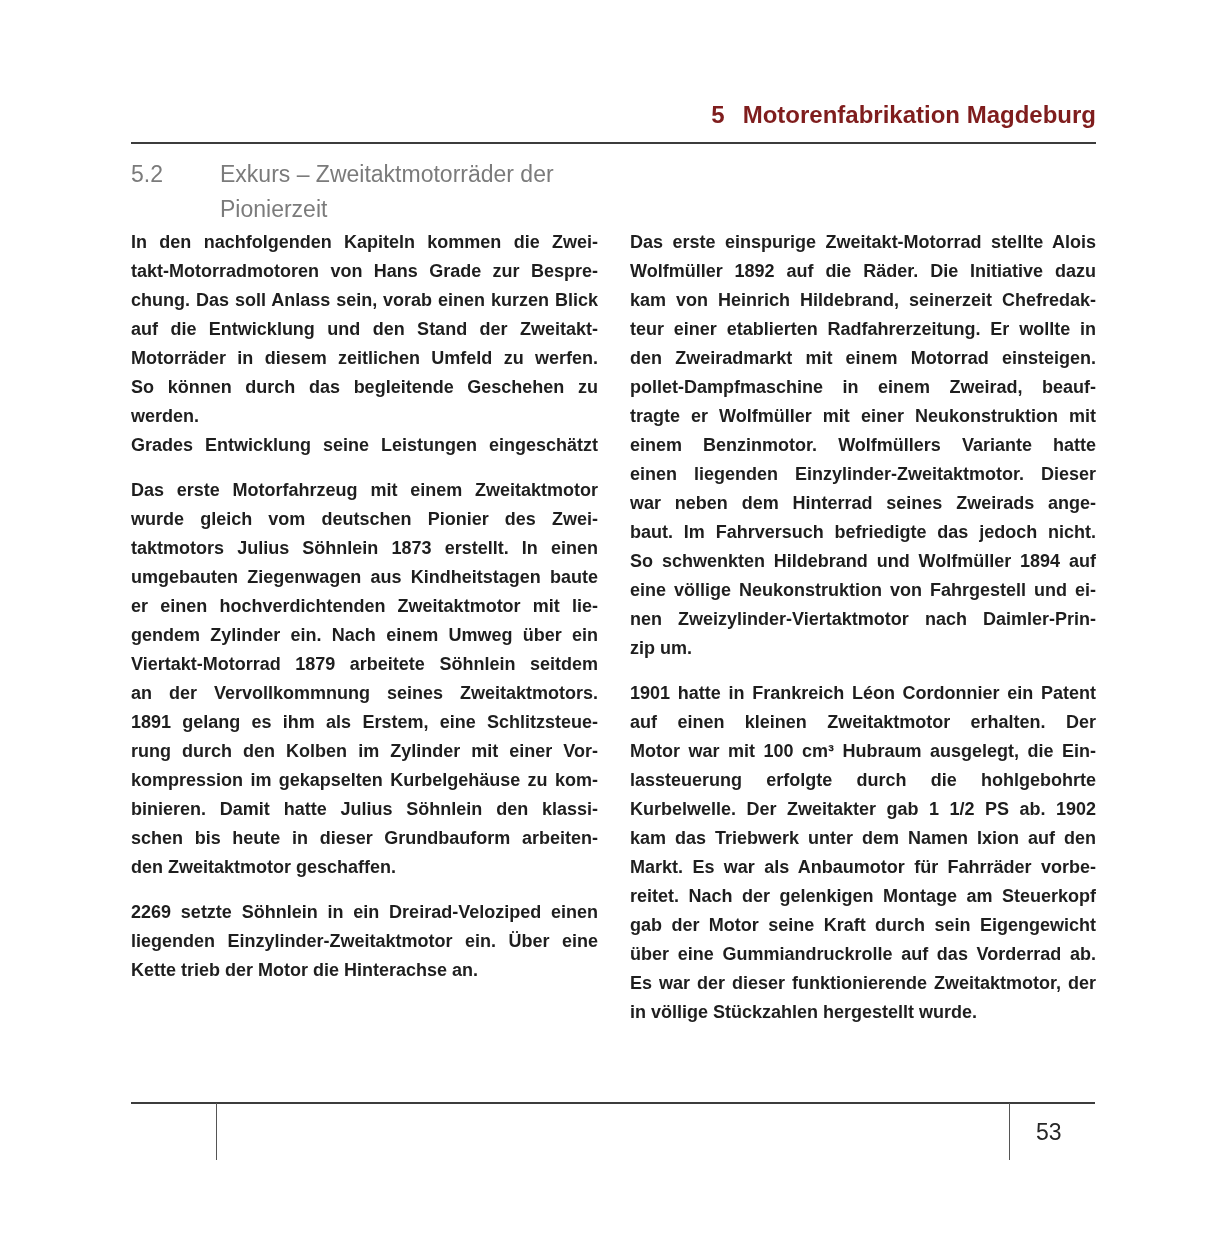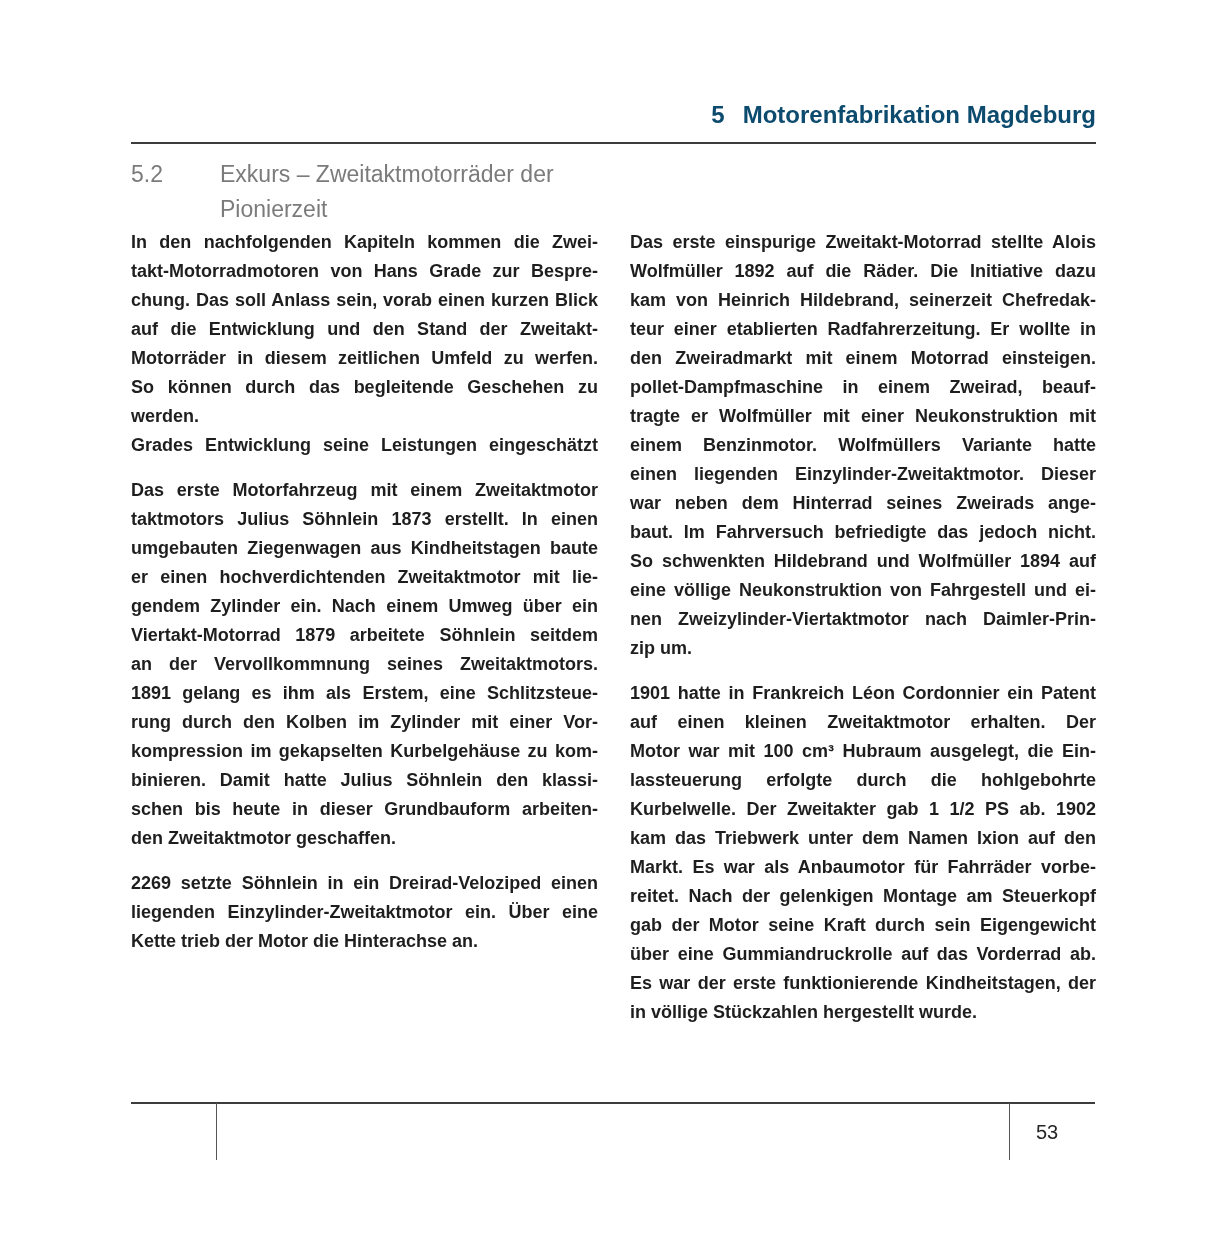--- a/index.html
+++ b/index.html
@@ -18,21 +18,21 @@
     font-family:"Liberation Sans","DejaVu Sans",sans-serif;
     overflow:hidden;
   }
   
   .chapter-header{
     position:absolute;
     top:101px;
     right:127px;
     font-size:24px;
     font-weight:600;
-    color:#0c4a6e;
+    color:#7f1d1d;
     white-space:nowrap;
   }
   .chapter-header .chapter-num{margin-right:18px;}
   .header-rule{
     position:absolute;
     left:131px;
     top:142px;
     width:965px;
     height:2px;
     background:var(--rule-color);
@@ -86,21 +86,21 @@
     width:1px;
     height:57px;
     background:var(--tick-color);
   }
   .footer-tick-left{left:216px;}
   .footer-tick-right{left:1009px;}
   .page-number{
     position:absolute;
     left:1036px;
     top:1119px;
-    font-size:20px;
+    font-size:23px;
     line-height:26px;
     color:#262626;
   }
 </style>
 </head>
 <body>
 
 <div class="page">
 
   <div class="chapter-header">
@@ -122,20 +122,21 @@
         <div class="pline">takt-Motorradmotoren von Hans Grade zur Bespre-</div>
         <div class="pline">chung. Das soll Anlass sein, vorab einen kurzen Blick</div>
         <div class="pline">auf die Entwicklung und den Stand der Zweitakt-</div>
         <div class="pline">Motorräder in diesem zeitlichen Umfeld zu werfen.</div>
         <div class="pline">So können durch das begleitende Geschehen zu</div>
         <div class="pline final">werden.</div>
         <div class="pline">Grades Entwicklung seine Leistungen eingeschätzt</div>
       </div>
       <div class="para">
         <div class="pline">Das erste Motorfahrzeug mit einem Zweitaktmotor</div>
+        <div class="pline">wurde gleich vom deutschen Pionier des Zwei-</div>
         <div class="pline">taktmotors Julius Söhnlein 1873 erstellt. In einen</div>
         <div class="pline">umgebauten Ziegenwagen aus Kindheitstagen baute</div>
         <div class="pline">er einen hochverdichtenden Zweitaktmotor mit lie-</div>
         <div class="pline">gendem Zylinder ein. Nach einem Umweg über ein</div>
         <div class="pline">Viertakt-Motorrad 1879 arbeitete Söhnlein seitdem</div>
         <div class="pline">an der Vervollkommnung seines Zweitaktmotors.</div>
         <div class="pline">1891 gelang es ihm als Erstem, eine Schlitzsteue-</div>
         <div class="pline">rung durch den Kolben im Zylinder mit einer Vor-</div>
         <div class="pline">kompression im gekapselten Kurbelgehäuse zu kom-</div>
         <div class="pline">binieren. Damit hatte Julius Söhnlein den klassi-</div>
@@ -170,21 +171,21 @@
         <div class="pline">1901 hatte in Frankreich Léon Cordonnier ein Patent</div>
         <div class="pline">auf einen kleinen Zweitaktmotor erhalten. Der</div>
         <div class="pline">Motor war mit 100 cm³ Hubraum ausgelegt, die Ein-</div>
         <div class="pline">lassteuerung erfolgte durch die hohlgebohrte</div>
         <div class="pline">Kurbelwelle. Der Zweitakter gab 1 1/2 PS ab. 1902</div>
         <div class="pline">kam das Triebwerk unter dem Namen Ixion auf den</div>
         <div class="pline">Markt. Es war als Anbaumotor für Fahrräder vorbe-</div>
         <div class="pline">reitet. Nach der gelenkigen Montage am Steuerkopf</div>
         <div class="pline">gab der Motor seine Kraft durch sein Eigengewicht</div>
         <div class="pline">über eine Gummiandruckrolle auf das Vorderrad ab.</div>
-        <div class="pline">Es war der erste funktionierende Kindheitstagen, der</div>
+        <div class="pline">Es war der dieser funktionierende Zweitaktmotor, der</div>
         <div class="pline final">in völlige Stückzahlen hergestellt wurde.</div>
       </div>
     </div>
 
   <div class="footer-rule"></div>
   <div class="footer-tick footer-tick-left"></div>
   <div class="footer-tick footer-tick-right"></div>
   <div class="page-number">53</div>
 
 </div>

